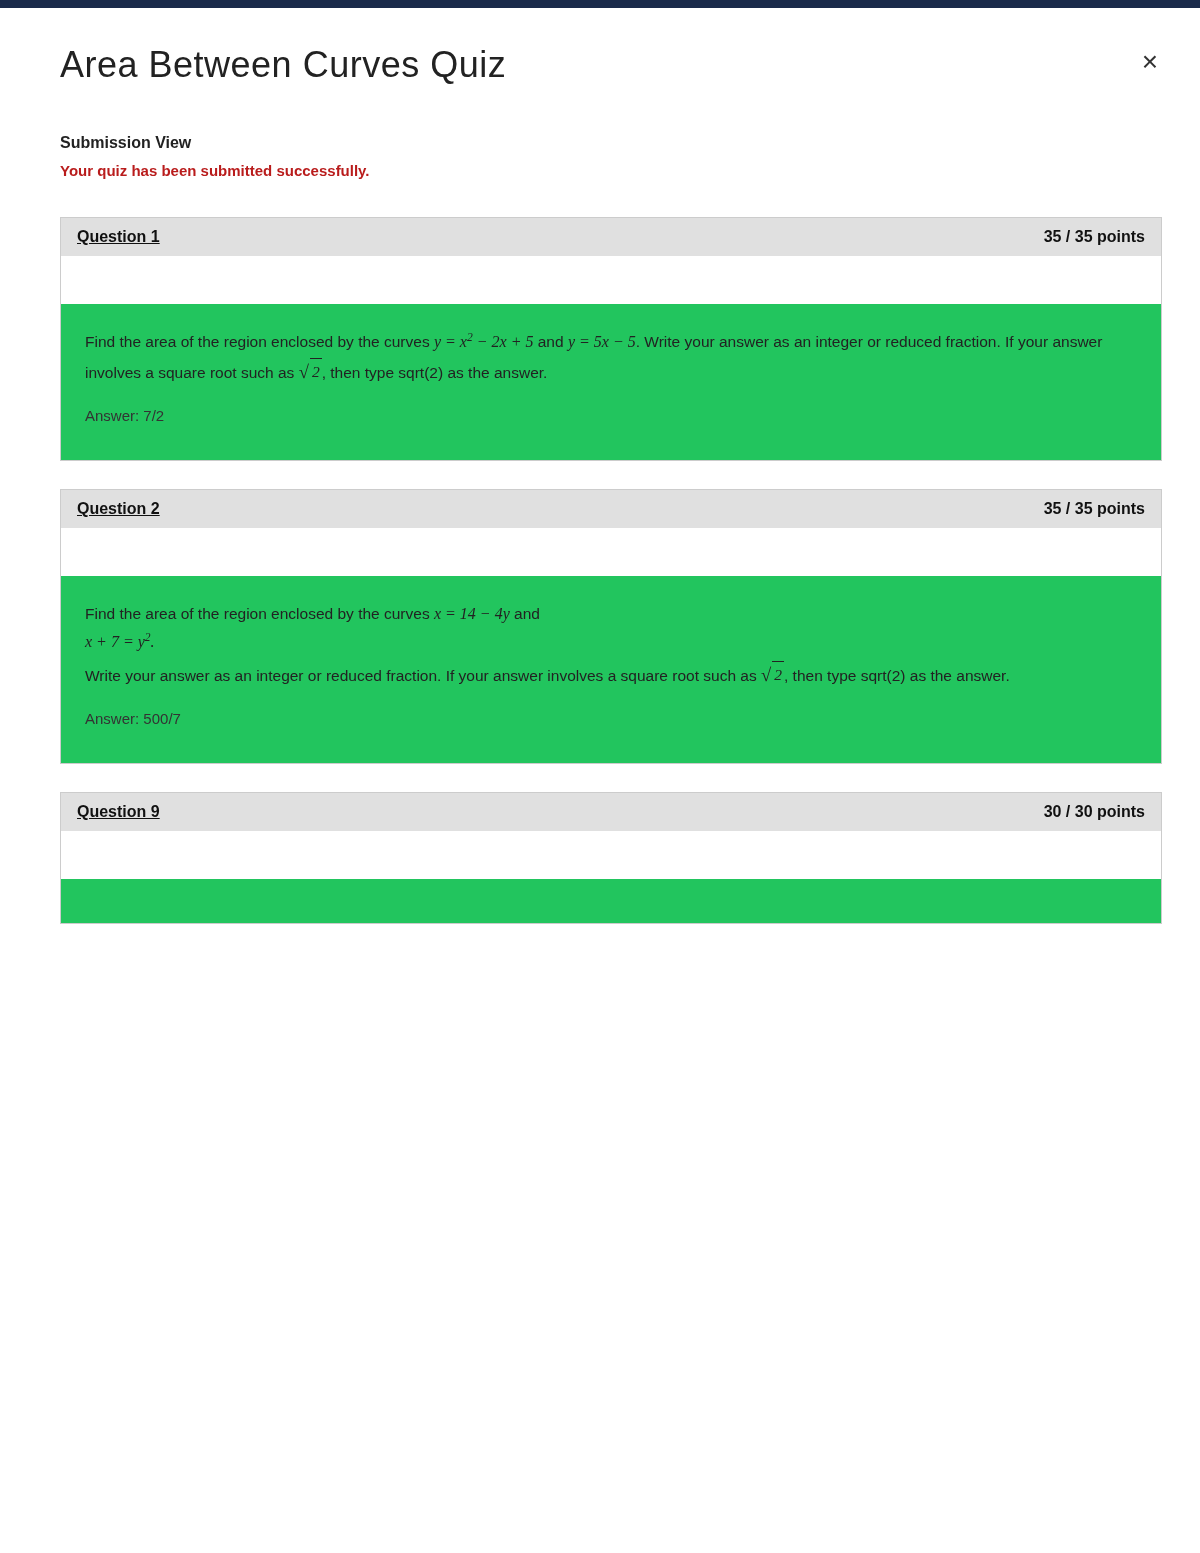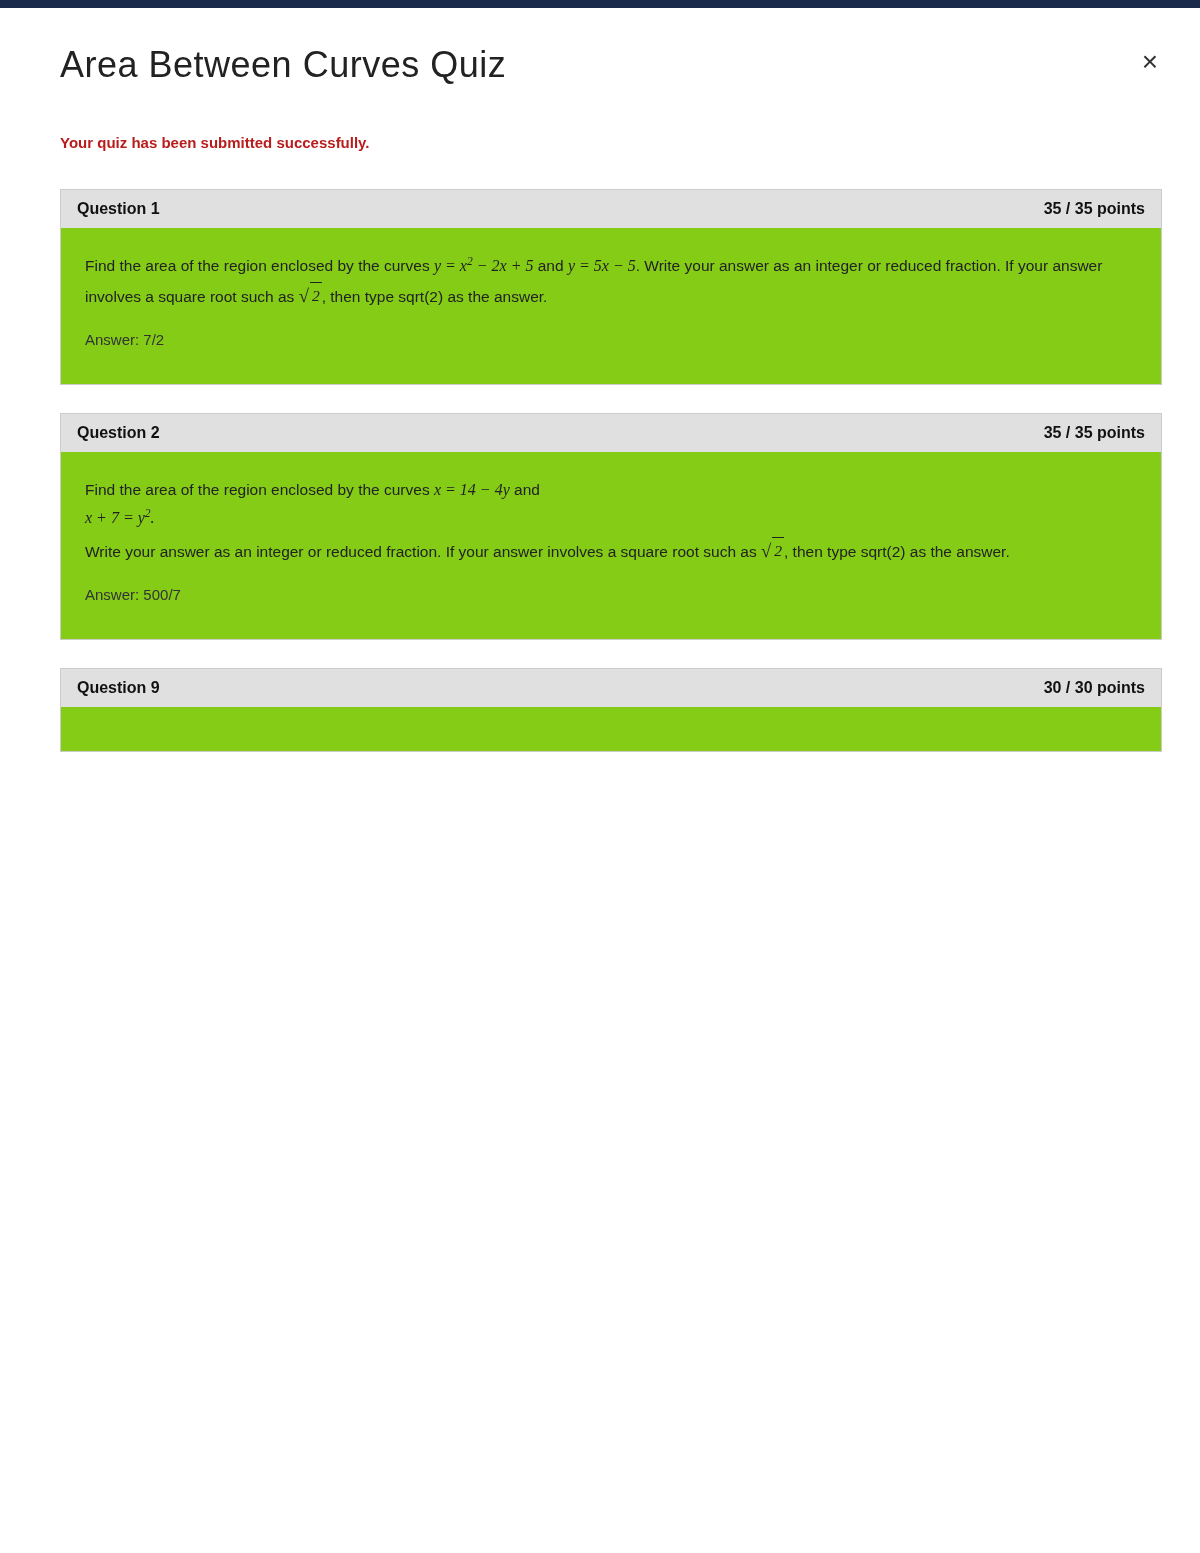--- a/index.html
+++ b/index.html
@@ -96,31 +96,33 @@
       display: flex;
       justify-content: space-between;
       align-items: center;
       padding: 10px 16px;
     }
 
     .question-label {
       font-weight: 700;
       font-size: 16px;
       color: #111;
+      text-decoration: underline;
     }
 
     .question-points {
       font-weight: 700;
       font-size: 16px;
       color: #111;
     }
 
     .question-body {
       padding: 24px 24px 20px 24px;
-      background: #84cc16;
+      background: #22c55e;
+      margin-top: 48px;
     }
 
     .question-text {
       font-size: 15.5px;
       line-height: 1.7;
       color: #222;
       margin-bottom: 20px;
     }
 
     .answer-line {
@@ -175,20 +177,21 @@
 <div class="top-bar"></div>
 
 <div class="page-container">
   <div class="header">
     <h1 class="header-title">Area Between Curves Quiz</h1>
     <button class="close-btn">×</button>
   </div>
 
 
   <div class="submission-section">
+    <div class="submission-label">Submission View</div>
     <div class="submission-text">Your quiz has been submitted successfully.</div>
   </div>
 
   <div class="question-block">
     <div class="question-header">
       <span class="question-label">Question 1</span>
       <span class="question-points">35 / 35 points</span>
     </div>
     <div class="question-body">
       <div class="question-text">

